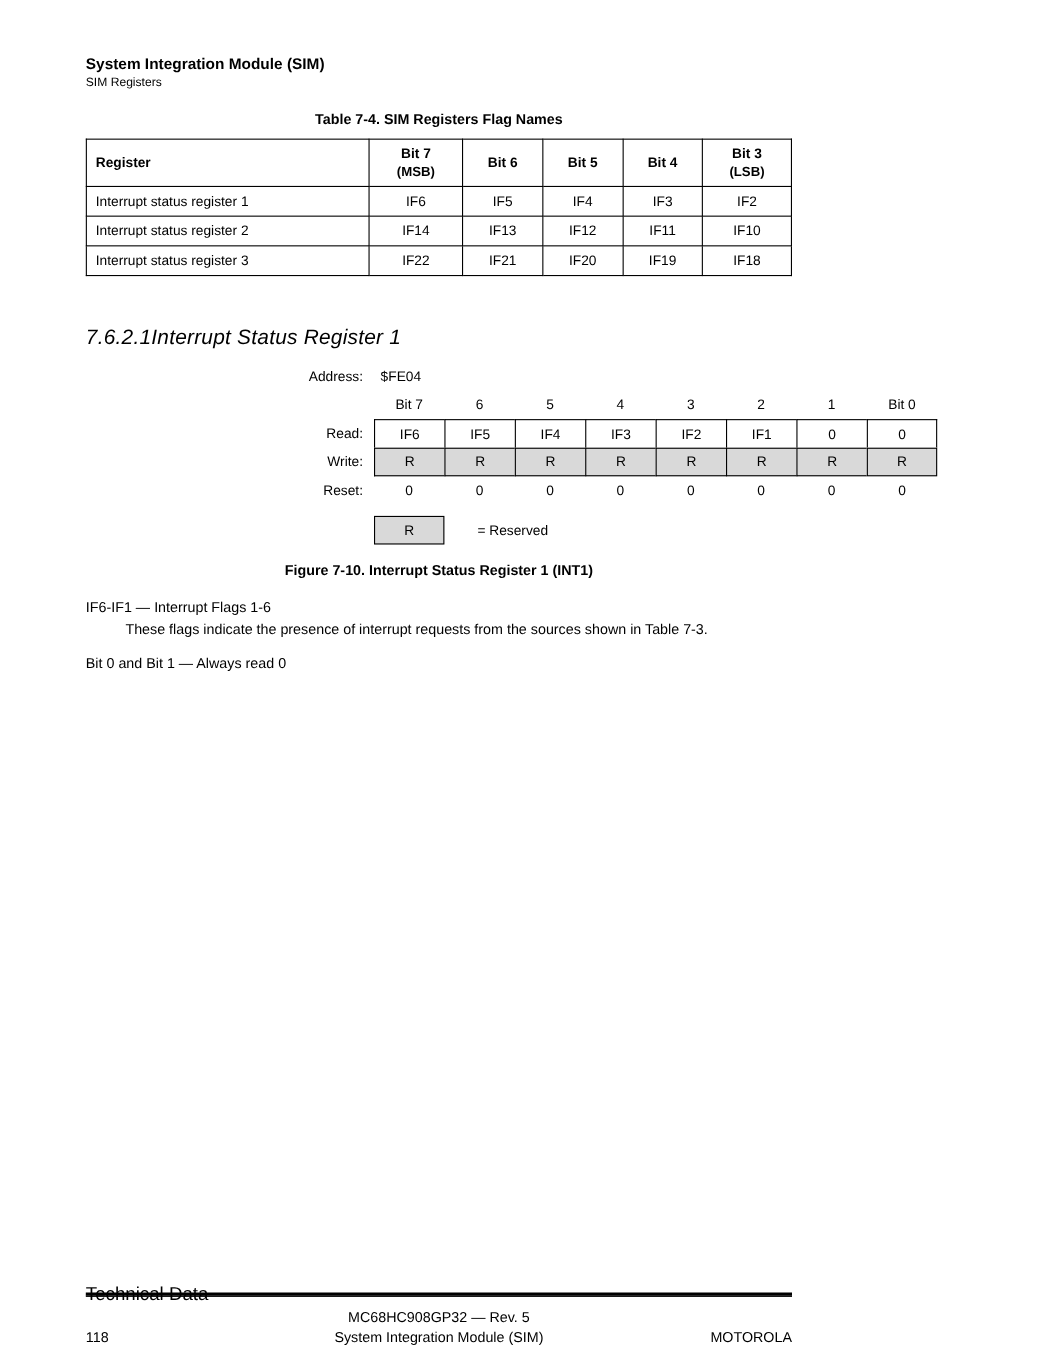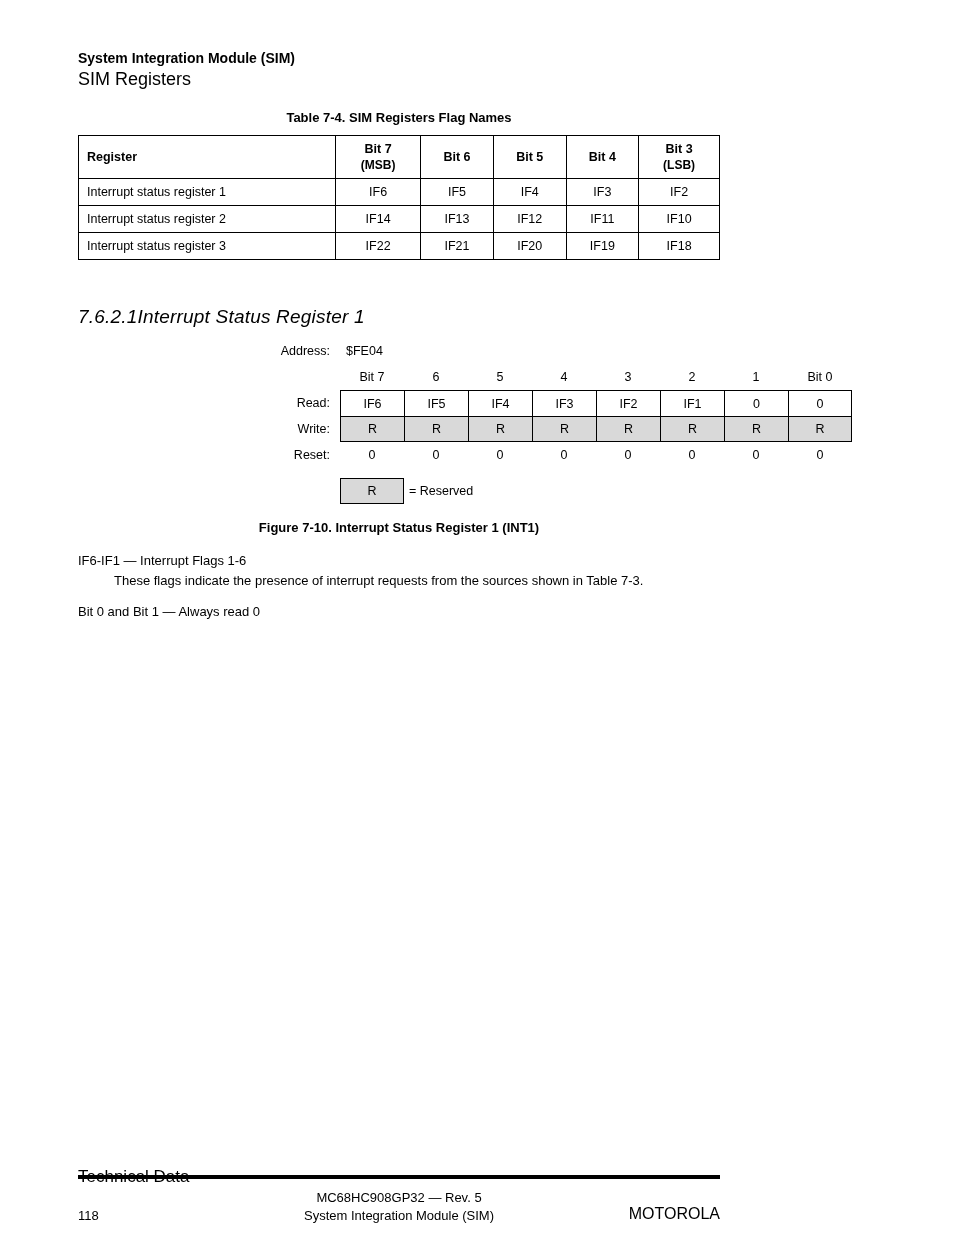--- a/index.html
+++ b/index.html
@@ -10,21 +10,21 @@
     width: 954px;
   }
   .page {
     width: 798px;
     height: 1235px;
     padding: 50px 78px 0 78px;
     position: relative;
   }
   .hdr-block { margin-bottom: 20px; }
   .hdr-line1 { font-size: 14px; font-weight: 700; }
-  .hdr-line2 { font-size: 18px; margin-top: 3px; }
+  .hdr-line2 { font-size: 11px; margin-top: 3px; }
 
   .tbl-title { text-align: center; font-size: 13px; font-weight: 700; margin: 18px 0 10px; }
 
   table.info {
     border-collapse: collapse;
     width: 100%;
     font-size: 12.5px;
   }
   table.info th, table.info td {
     border: 1px solid #000;
@@ -75,21 +75,21 @@
     align-items: center;
     margin: 10px 0 0 172px;
     font-size: 12.5px;
   }
   .legend .box {
     height: 26px; width: 64px;
     border: 1px solid #000;
     background: #d9d9d9;
     display:flex; align-items:center; justify-content:center;
   }
-  .legend .txt { padding-left: 5px; }
+  .legend .txt { padding-left: 30px; }
 
   .fig-caption { text-align: center; font-size: 13px; font-weight: 700; margin: 16px 0 18px; }
 
   .flag-block { margin: 10px 0 0 0; font-size: 13px; }
   .flag-heading { margin-bottom: 4px; }
   .flag-body { margin: 0 0 0 36px; line-height: 1.35; }
   .flag-rows { margin: 4px 0 0 72px; line-height: 1.5; }
   .hang { text-indent: 0; }
 
   .footer-rule {
@@ -245,15 +245,15 @@
 
   <div class="footer-rule"></div>
   <div class="footer-left">
     <span>Technical Data</span>
   </div>
   <div class="footer-center">
     <span>MC68HC908GP32 — Rev. 5</span>
   </div>
   <div style="position:absolute; left:78px; bottom:12px; font-size:13px;">118</div>
   <div style="position:absolute; left:0; right:0; bottom:12px; text-align:center; font-size:13px;">System Integration Module (SIM)</div>
-  <div style="position:absolute; right:78px; bottom:12px; font-size:16px;padding-left:44px;">MOTOROLA</div>
+  <div style="position:absolute; right:78px; bottom:12px; font-size:13px;padding-left:44px;">MOTOROLA</div>
 
 </div>
 
 </body></html>

